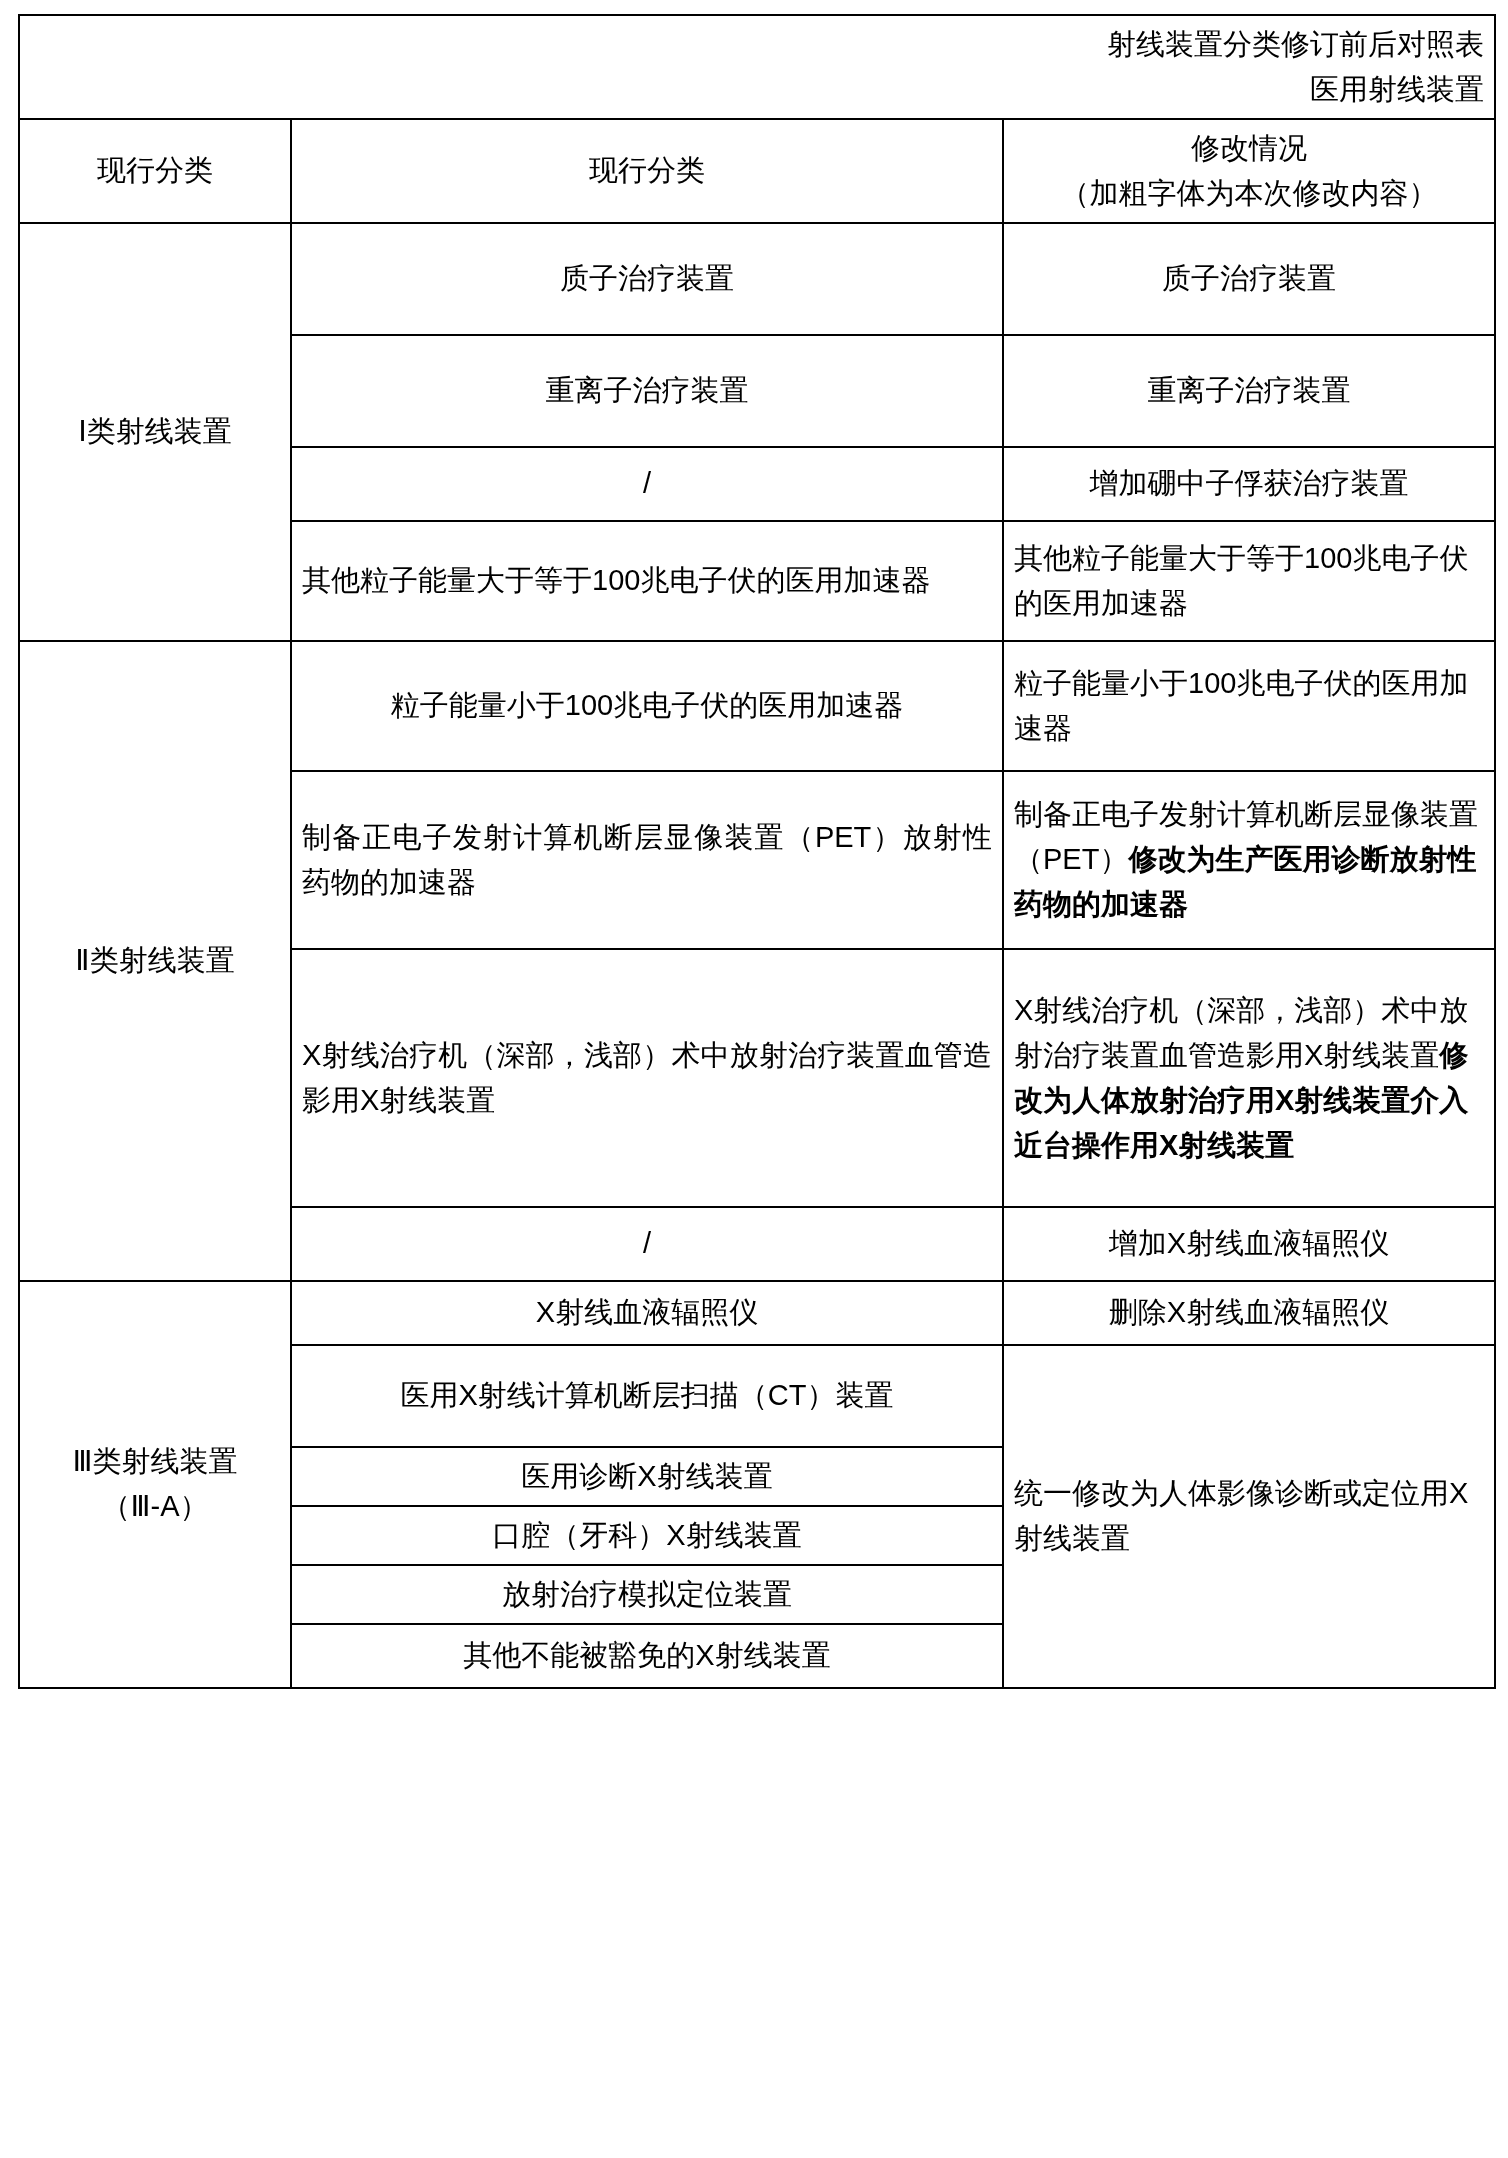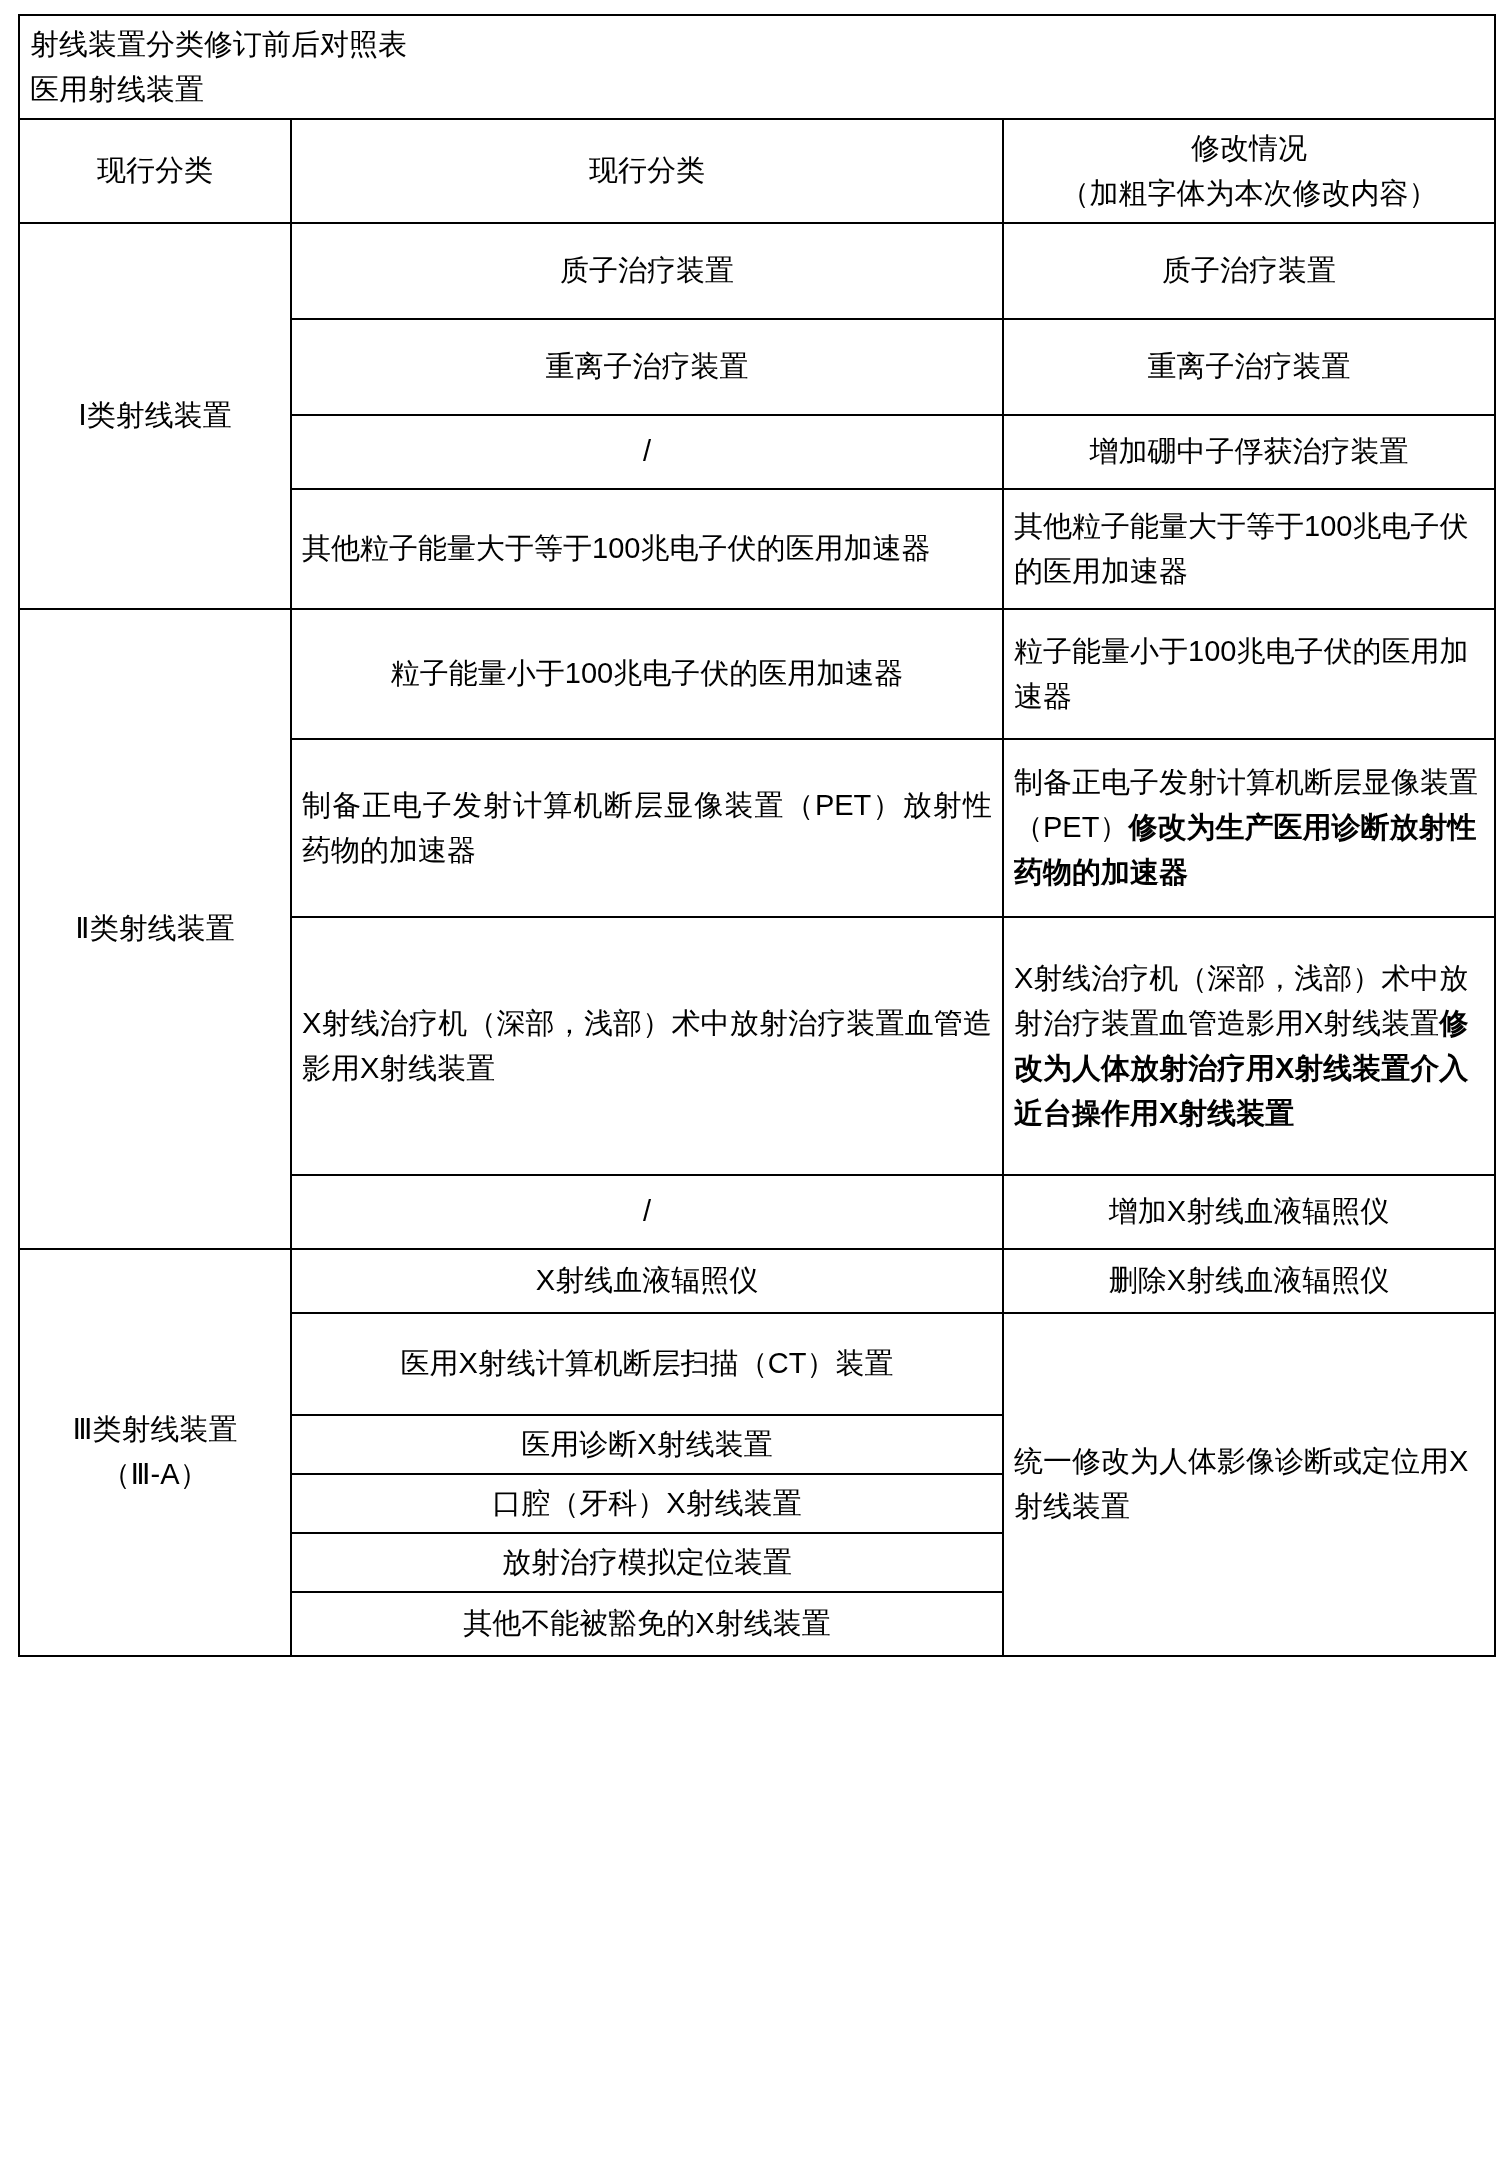--- a/index.html
+++ b/index.html
@@ -33,21 +33,21 @@
     line-height: 1.55;
     font-weight: 400;
   }
   
   col.c1 { width: 272px; }
   col.c2 { width: 712px; }
   col.c3 { width: 492px; }
 
   
   td.title-cell {
-    text-align: left;
+    text-align: right;
     font-weight: bold;
     font-size: 31px;
     line-height: 1.5;
     padding: 36px 10px 38px 10px;
   }
   td.title-cell .t-line { display: block; }
 
   
   td.hdr {
     text-align: center;
@@ -73,21 +73,21 @@
   td.ctr { text-align: center; }
   td.lft { text-align: left; }
   td.just {
     text-align: justify;
     text-align-last: left;
     text-justify: inter-ideograph;
   }
   td.bold { font-weight: bold; }
   td .b { font-weight: bold; }
 
-  td.tall-a { height: 96px; }
+  td.tall-a { height: 112px; }
   td.tall-b { height: 120px; }
   td.slash { text-align: center; height: 74px; }
 </style>
 </head>
 <body>
 
 <div class="page">
   <table class="cmp">
     <colgroup>
       <col class="c1">

